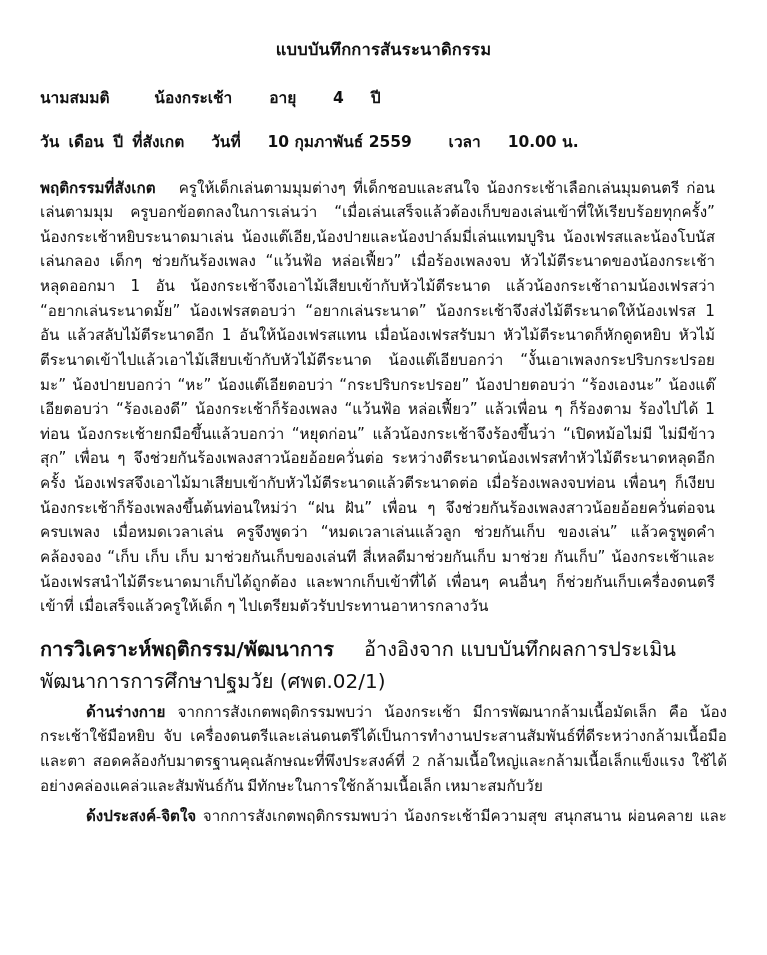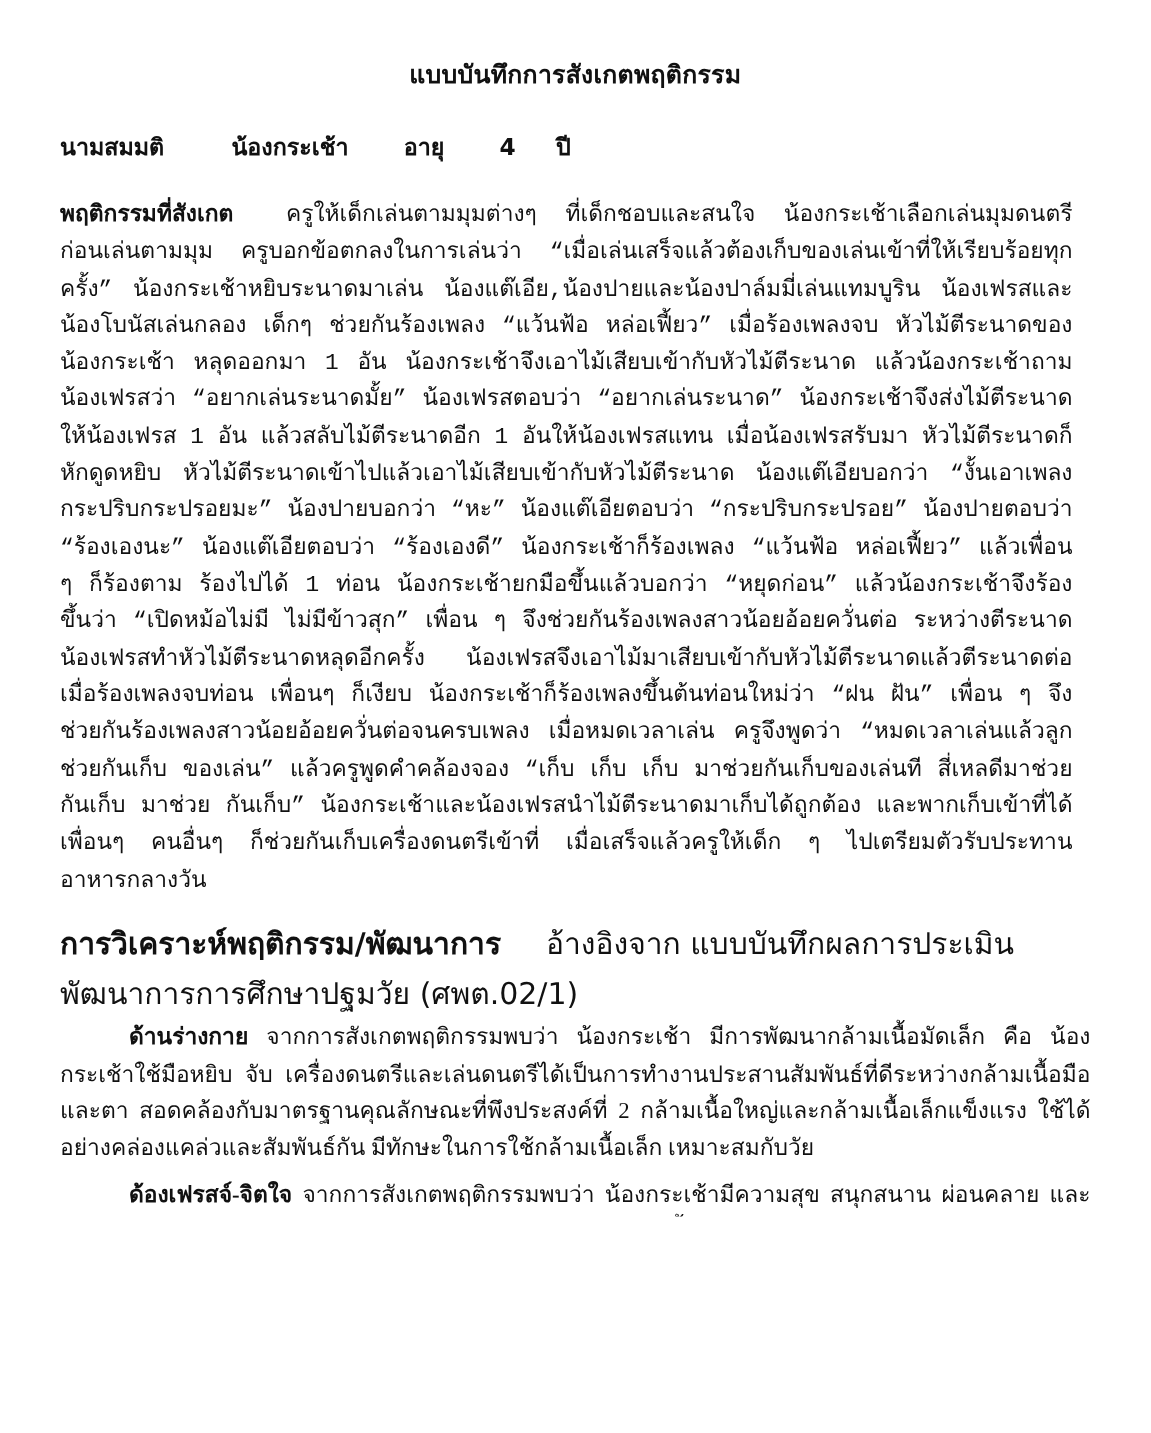--- a/index.html
+++ b/index.html
@@ -47,21 +47,20 @@
   .gap-s { display: inline-block; width: 16px; }
   .gap-m { display: inline-block; width: 26px; }
   .gap-l { display: inline-block; width: 34px; }
 
   .body-block {
     font-size: 15.2px;
     line-height: 1.62;
     text-align: justify;
     text-justify: inter-word;
     margin: 0 12px 14px 0;
-    font-family: Liberation Mono, monospace;
   }
   .body-block .lead {
     font-weight: bold;
   }
   .section-head {
     font-size: 20px;
     font-weight: bold;
     line-height: 1.62;
     margin: 6px 0 2px 0;
   }
@@ -82,48 +81,59 @@
   .clip-last {
     max-height: 26px;
     overflow: hidden;
   }
 </style>
 </head>
 <body>
 
 <div class="page">
 
-  <div class="doc-title">แบบบันทึกการสังเกตพฤติกรรม</div>
+  <div class="doc-title">แบบบันทึกการสันระนาดิกรรม</div>
 
   <div class="field-row">
     <span class="lbl">นามสมมติ</span>
     <span class="gap-l"></span>
     <span class="val">น้องกระเช้า</span>
     <span class="gap-m"></span>
     <span class="lbl">อายุ</span>
     <span class="gap-m"></span>
     <span class="val">4</span>
     <span class="gap-s"></span>
     <span class="lbl">ปี</span>
   </div>
 
+  <div class="field-row">
+    <span class="lbl">วัน เดือน ปี ที่สังเกต</span>
+    <span class="gap-s"></span>
+    <span class="val">วันที่</span>
+    <span class="gap-s"></span>
+    <span class="val">10 กุมภาพันธ์ 2559</span>
+    <span class="gap-m"></span>
+    <span class="lbl">เวลา</span>
+    <span class="gap-s"></span>
+    <span class="val">10.00 น.</span>
+  </div>
 
 
   <div class="body-block">
     <span class="lead">พฤติกรรมที่สังเกต</span>
     <span class="gap-s"></span><span>ครูให้เด็กเล่นตามมุมต่างๆ ที่เด็กชอบและสนใจ  น้องกระเช้าเลือกเล่นมุมดนตรี ก่อนเล่นตามมุม ครูบอกข้อตกลงในการเล่นว่า “เมื่อเล่นเสร็จแล้วต้องเก็บของเล่นเข้าที่ให้เรียบร้อยทุกครั้ง”  น้องกระเช้าหยิบระนาดมาเล่น น้องแต๊เอีย,น้องปายและน้องปาล์มมี่เล่นแทมบูริน น้องเฟรสและน้องโบนัสเล่นกลอง เด็กๆ ช่วยกันร้องเพลง “แว้นฟ้อ หล่อเฟี้ยว” เมื่อร้องเพลงจบ หัวไม้ตีระนาดของน้องกระเช้า  หลุดออกมา 1 อัน น้องกระเช้าจึงเอาไม้เสียบเข้ากับหัวไม้ตีระนาด  แล้วน้องกระเช้าถามน้องเฟรสว่า “อยากเล่นระนาดมั้ย”   น้องเฟรสตอบว่า “อยากเล่นระนาด” น้องกระเช้าจึงส่งไม้ตีระนาดให้น้องเฟรส 1 อัน แล้วสลับไม้ตีระนาดอีก 1 อันให้น้องเฟรสแทน เมื่อน้องเฟรสรับมา หัวไม้ตีระนาดก็หักดูดหยิบ     หัวไม้ตีระนาดเข้าไปแล้วเอาไม้เสียบเข้ากับหัวไม้ตีระนาด  น้องแต๊เอียบอกว่า “งั้นเอาเพลงกระปริบกระปรอยมะ” น้องปายบอกว่า “หะ” น้องแต๊เอียตอบว่า “กระปริบกระปรอย”      น้องปายตอบว่า “ร้องเองนะ” น้องแต๊เอียตอบว่า “ร้องเองดี” น้องกระเช้าก็ร้องเพลง “แว้นฟ้อ หล่อเฟี้ยว” แล้วเพื่อน ๆ ก็ร้องตาม ร้องไปได้ 1 ท่อน น้องกระเช้ายกมือขึ้นแล้วบอกว่า “หยุดก่อน” แล้วน้องกระเช้าจึงร้องขึ้นว่า “เปิดหม้อไม่มี ไม่มีข้าวสุก” เพื่อน ๆ จึงช่วยกันร้องเพลงสาวน้อยอ้อยควั่นต่อ ระหว่างตีระนาดน้องเฟรสทำหัวไม้ตีระนาดหลุดอีกครั้ง น้องเฟรสจึงเอาไม้มาเสียบเข้ากับหัวไม้ตีระนาดแล้วตีระนาดต่อ เมื่อร้องเพลงจบท่อน เพื่อนๆ ก็เงียบ น้องกระเช้าก็ร้องเพลงขึ้นต้นท่อนใหม่ว่า “ฝน ฝัน” เพื่อน ๆ จึงช่วยกันร้องเพลงสาวน้อยอ้อยควั่นต่อจนครบเพลง  เมื่อหมดเวลาเล่น ครูจึงพูดว่า “หมดเวลาเล่นแล้วลูก ช่วยกันเก็บ ของเล่น” แล้วครูพูดคำคล้องจอง “เก็บ เก็บ เก็บ มาช่วยกันเก็บของเล่นที สี่เหลดีมาช่วยกันเก็บ มาช่วย กันเก็บ” น้องกระเช้าและน้องเฟรสนำไม้ตีระนาดมาเก็บได้ถูกต้อง และพากเก็บเข้าที่ได้ เพื่อนๆ       คนอื่นๆ ก็ช่วยกันเก็บเครื่องดนตรีเข้าที่ เมื่อเสร็จแล้วครูให้เด็ก ๆ ไปเตรียมตัวรับประทานอาหารกลางวัน</span>
   </div>
 
   <div class="section-head">
     <span>การวิเคราะห์พฤติกรรม/พัฒนาการ</span>
     <span class="gap-s"></span>
     <span class="ref">อ้างอิงจาก  แบบบันทึกผลการประเมินพัฒนาการการศึกษาปฐมวัย (ศพต.02/1)</span>
   </div>
 
   <div class="sub-para">
     <span class="sub-lead">ด้านร่างกาย</span><span> จากการสังเกตพฤติกรรมพบว่า  น้องกระเช้า มีการพัฒนากล้ามเนื้อมัดเล็ก คือ น้องกระเช้าใช้มือหยิบ  จับ  เครื่องดนตรีและเล่นดนตรีได้เป็นการทำงานประสานสัมพันธ์ที่ดีระหว่างกล้ามเนื้อมือและตา สอดคล้องกับมาตรฐานคุณลักษณะที่พึงประสงค์ที่ 2  กล้ามเนื้อใหญ่และกล้ามเนื้อเล็กแข็งแรง ใช้ได้อย่างคล่องแคล่วและสัมพันธ์กัน มีทักษะในการใช้กล้ามเนื้อเล็ก เหมาะสมกับวัย</span>
   </div>
 
   <div class="sub-para clip-last">
-    <span class="sub-lead">ด้องเฟรสจ์-จิตใจ</span><span> จากการสังเกตพฤติกรรมพบว่า น้องกระเช้ามีความสุข สนุกสนาน ผ่อนคลาย และแสดงความรู้ตามความรู้สึกของตนเองออกมาทางสีหน้าด้วยการยิ้มแย้มได้ สอดคล้อง</span>
+    <span class="sub-lead">ด้งประสงค์-จิตใจ</span><span> จากการสังเกตพฤติกรรมพบว่า น้องกระเช้ามีความสุข สนุกสนาน ผ่อนคลาย และแสดงความรู้ตามความรู้สึกของตนเองออกมาทางสีหน้าด้วยการยิ้มแย้มได้ สอดคล้อง</span>
   </div>
 
 </div>
 
 </body></html>

